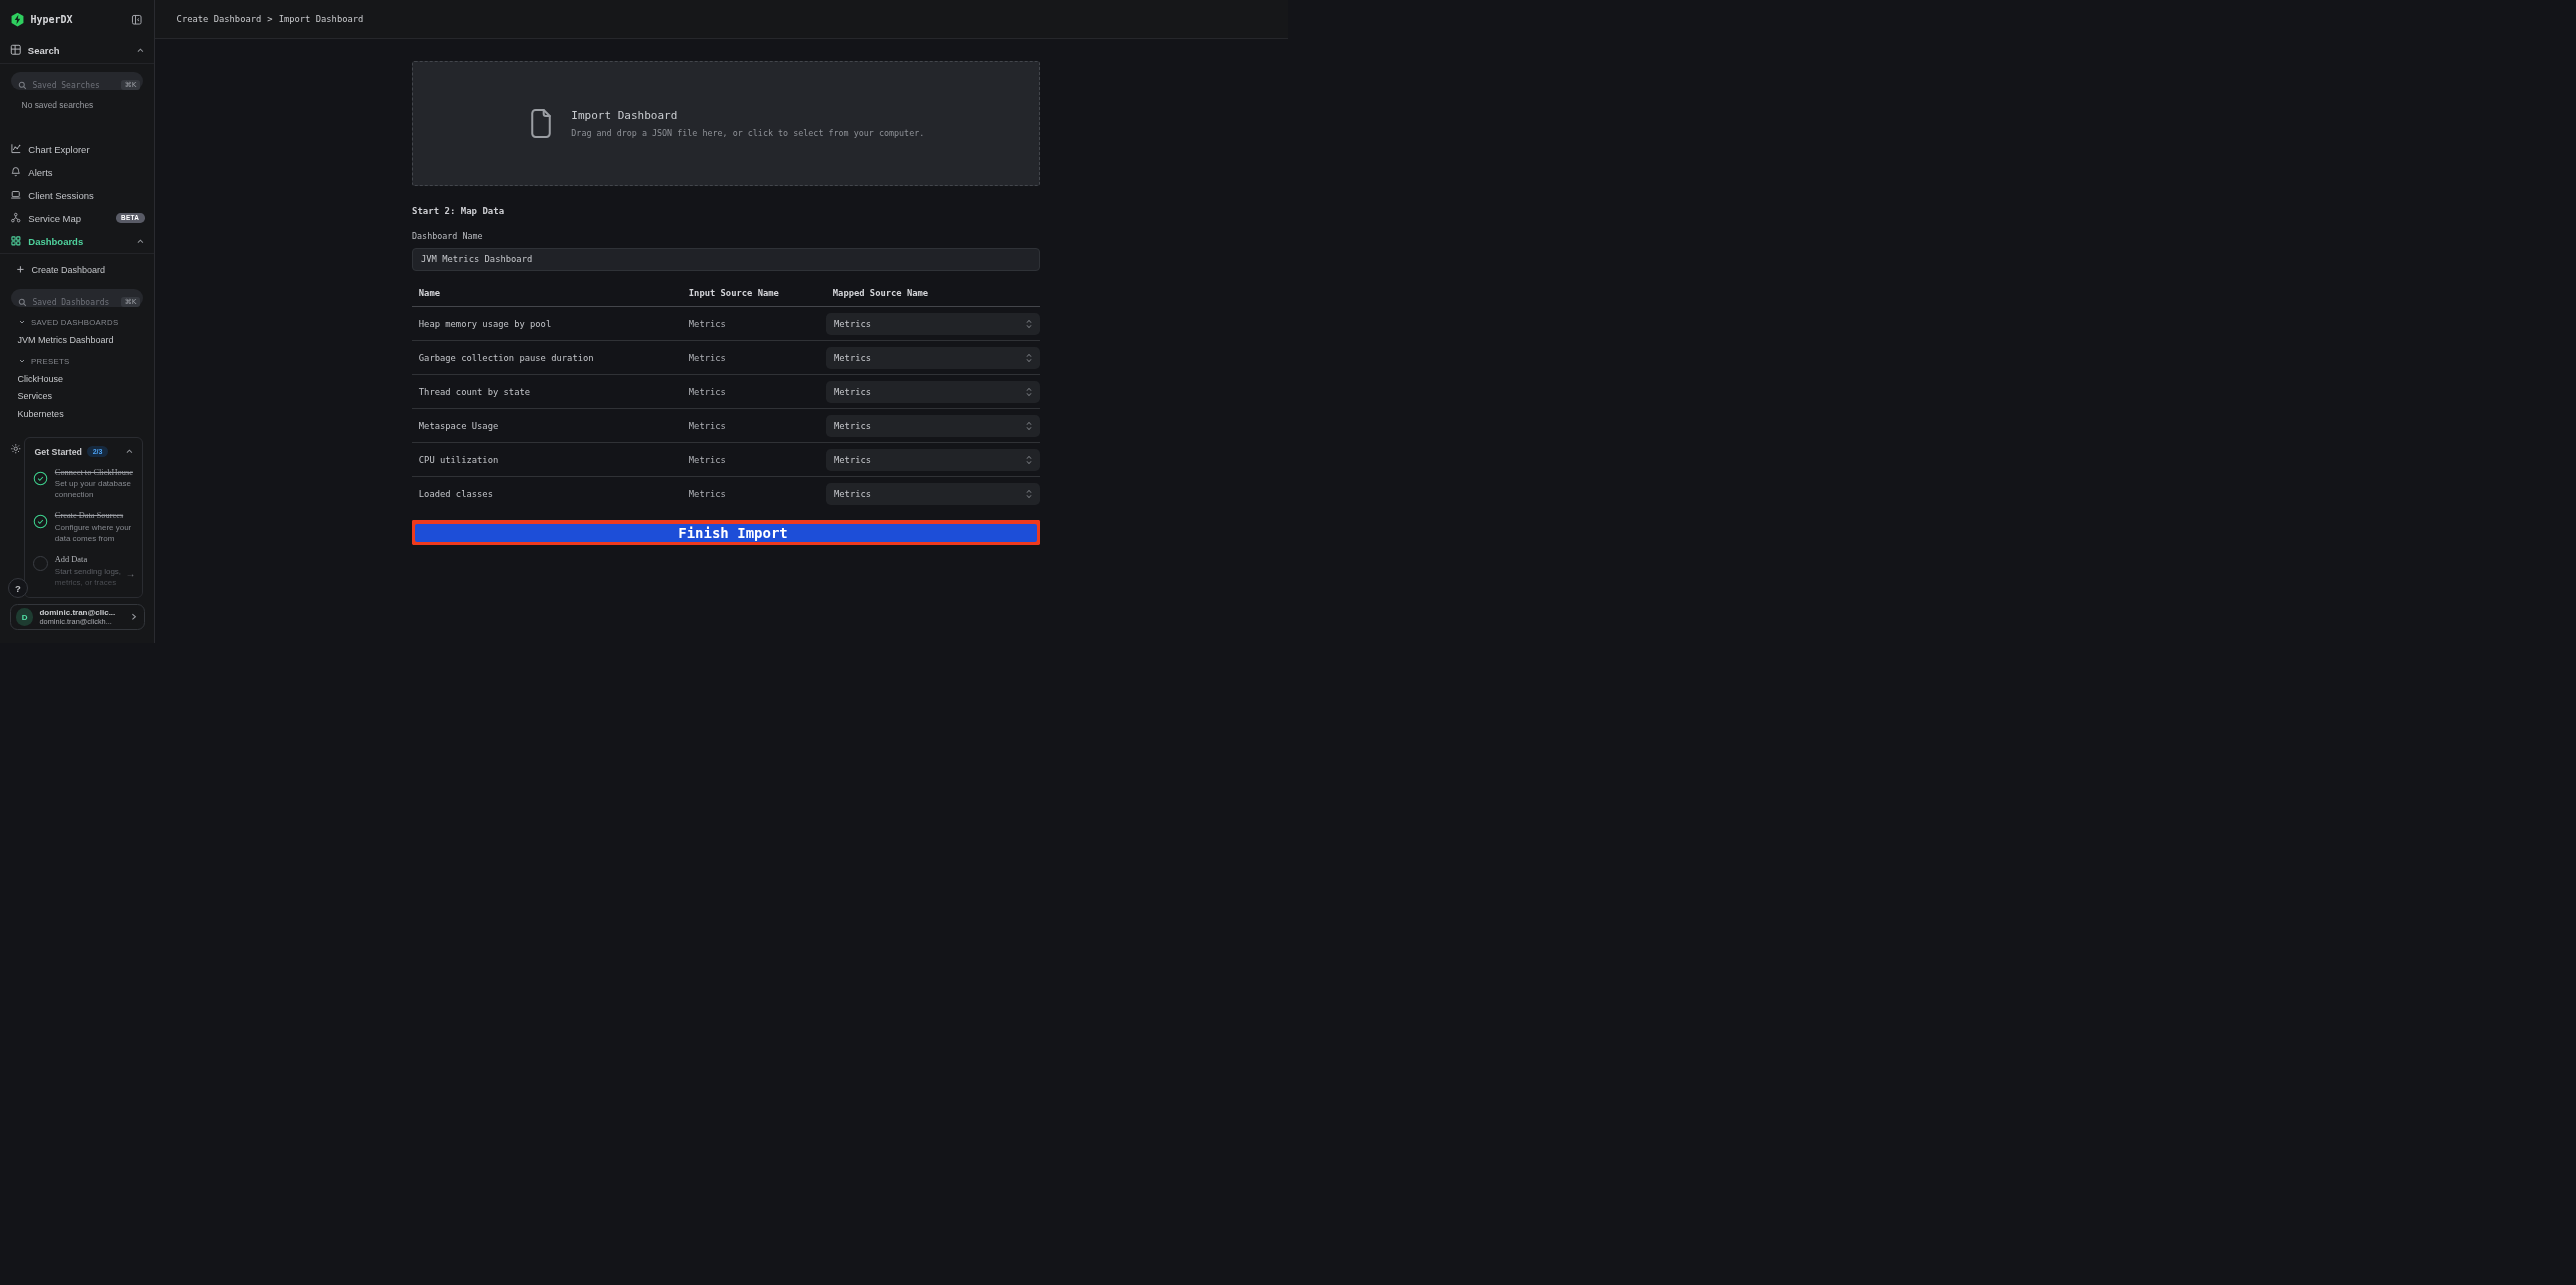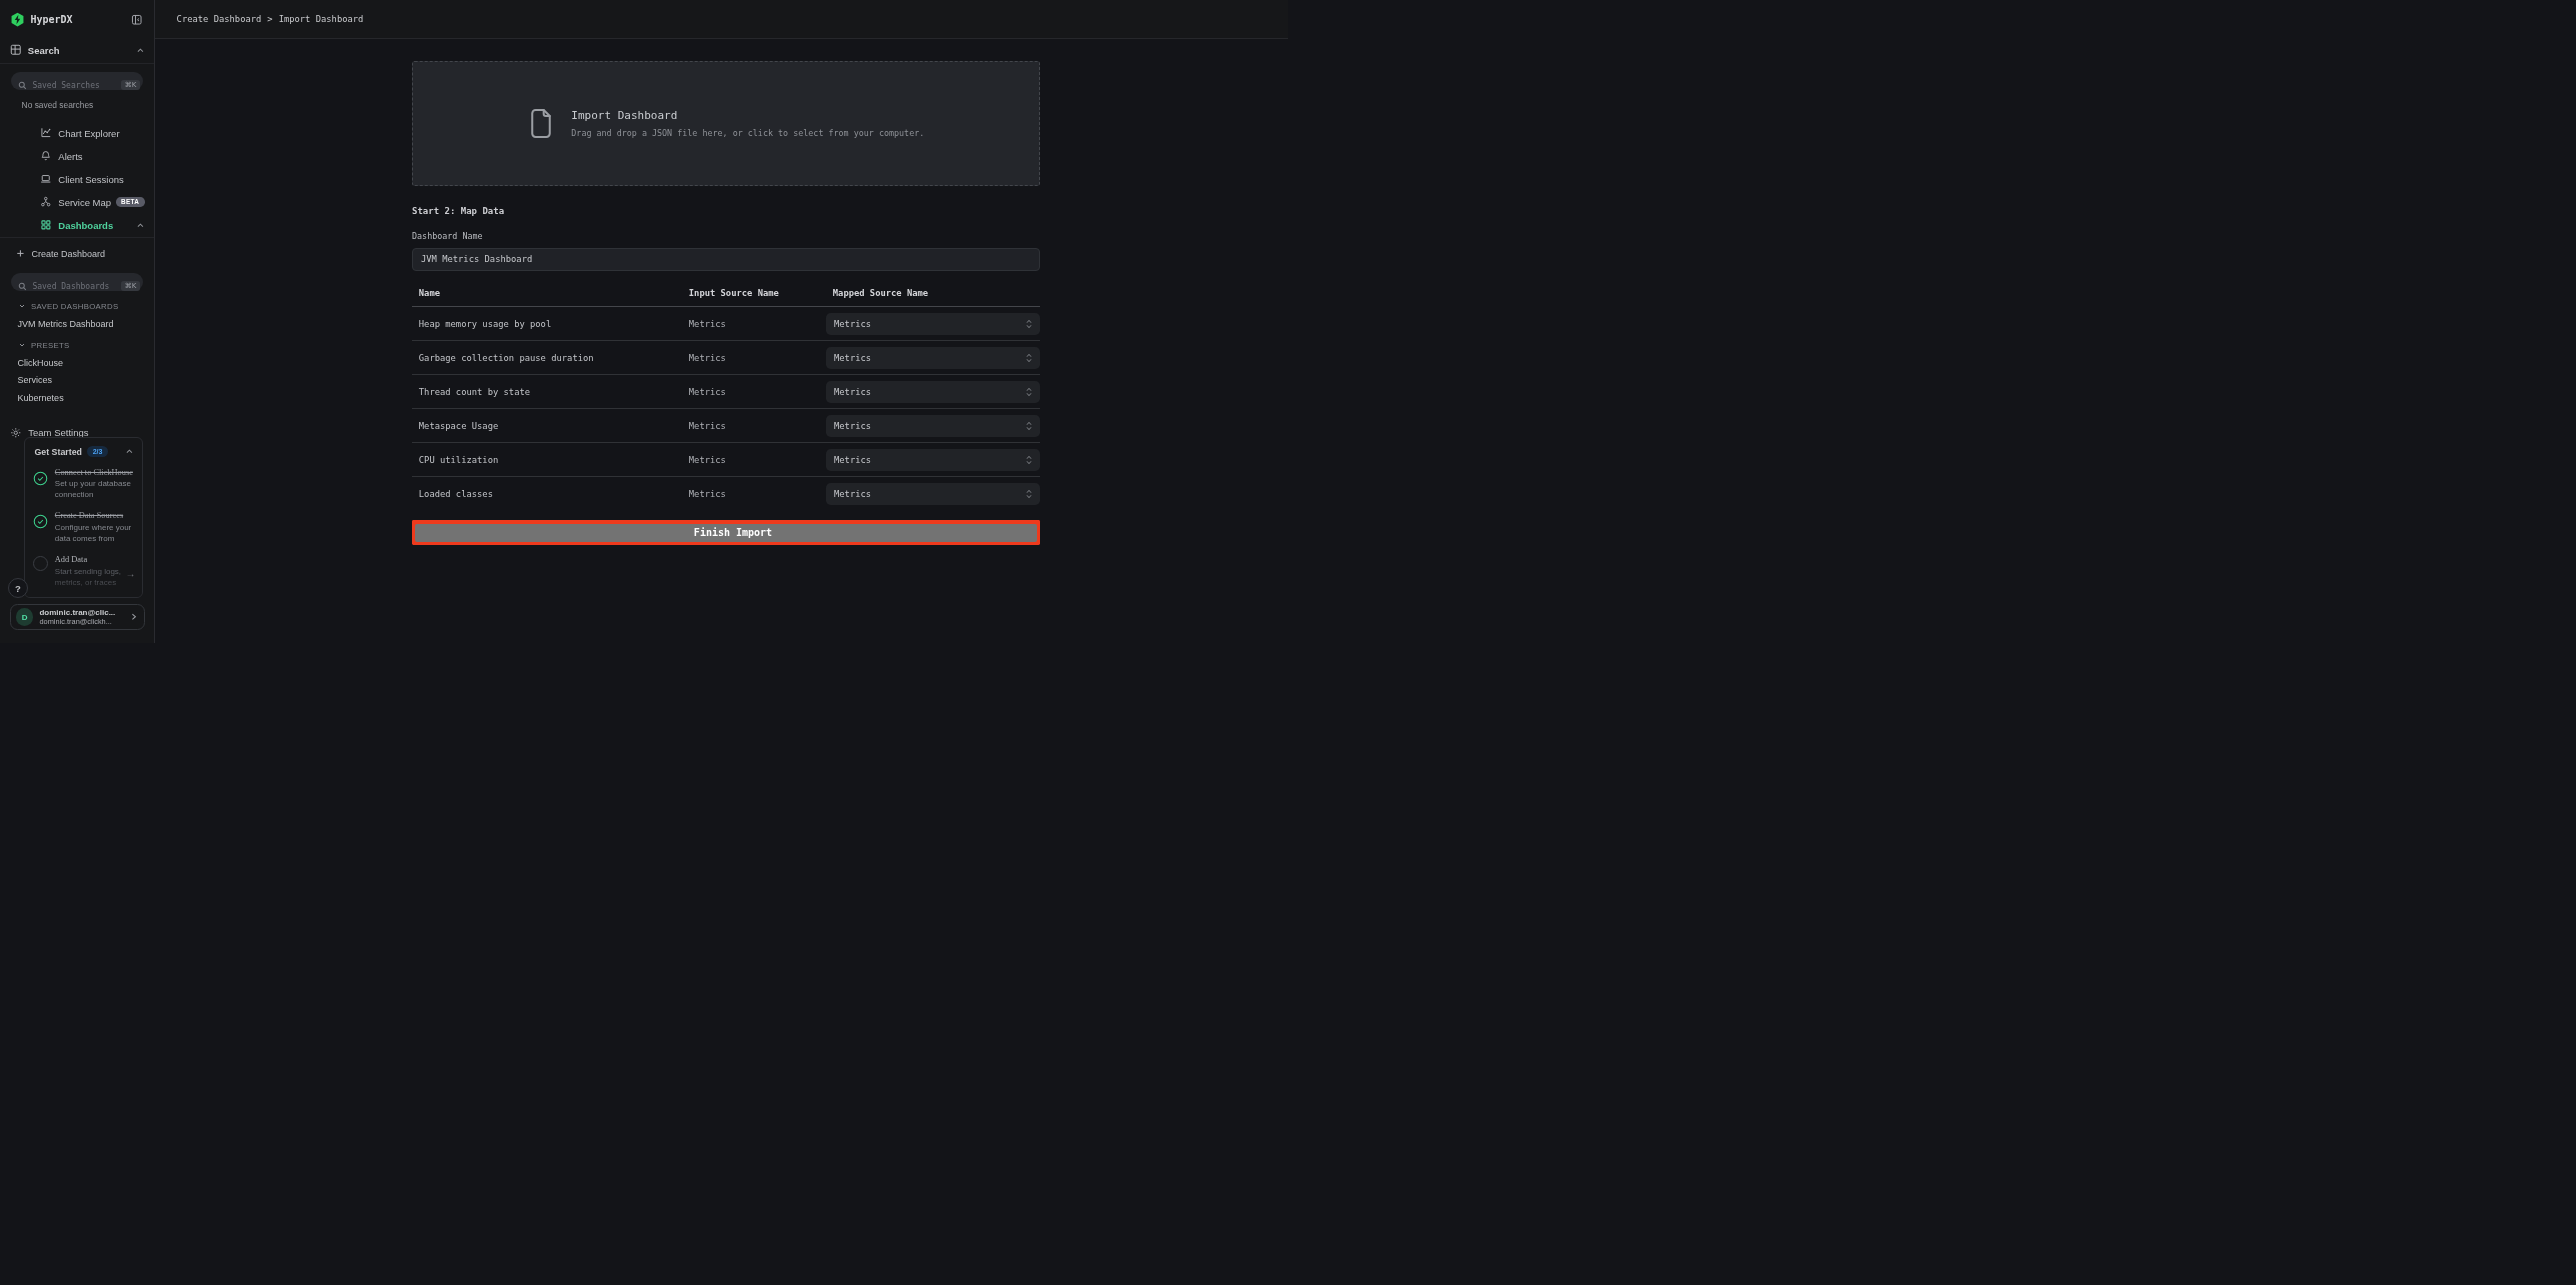--- a/index.html
+++ b/index.html
@@ -45,21 +45,21 @@
     font-family: "DejaVu Sans Mono", monospace; font-size: 8px; color: #c7c9cd;
   }
   .pill input::placeholder { color: #6f727a; }
   .kbd-chip {
     background: #35383e; color: #9b9ea5; border-radius: 2.7px;
     font-family: "DejaVu Sans", sans-serif; font-size: 7px;
     padding: 1.4px 3.4px; line-height: 1;
   }
   .empty-note { margin: 9.5px 0 0 21.6px; font-size: 8.4px; color: #9b9da2; }
 
-  .nav { margin-top: 12px; padding-left: 30px; }
+  .nav { margin-top: 28px; }
   .nav-item {
     height: 23px; display: flex; align-items: center; padding: 0 9.5px;
     font-size: 9.5px; color: #c2c4c8; cursor: pointer;
   }
   .nav-item .nv-icon { width: 12px; height: 12px; margin-right: 6.8px; display: flex; align-items: center; justify-content:center; color: #b0b2b7; }
   .nav-item.active, .nav-item.active .nv-icon { color: #4fd29d; font-weight: bold; }
   .nav-item .nv-label { flex: 1; }
   .beta-badge {
     background: #595b66; color: #ffffff; font-size: 6.4px; font-weight: bold;
     letter-spacing: 0.3px; border-radius: 4.7px; padding: 2px 5.4px; line-height: 1;
@@ -173,22 +173,22 @@
   .td-input { font-family: "DejaVu Sans Mono", monospace; font-size: 8.8px; color: #b0b2b7; padding-left: 6.8px; }
   .select {
     height: 22px; background: #212327; border-radius: 4.7px;
     display: flex; align-items: center; padding: 0 6.8px 0 8px; cursor: pointer;
   }
   .select .sel-val { flex: 1; font-family: "DejaVu Sans Mono", monospace; font-size: 8.8px; color: #c7c9cd; }
   .sel-chevs { width: 8px; height: 12px; color: #8b8e93; display: flex; }
 
   .annotation-box { margin-top: 8.8px; background: #ee3a1d; padding: 3.4px; border-radius: 1.4px; }
   .finish-btn {
-    width: 100%; height: 18px; background: #737373; border: none; border-radius: 2px;
-    font-family: "DejaVu Sans Mono", monospace; font-weight: bold; font-size: 10px; color: #ffffff;
+    width: 100%; height: 18px; background: #1d4ed8; border: none; border-radius: 2px;
+    font-family: "DejaVu Sans Mono", monospace; font-weight: bold; font-size: 14px; color: #ffffff;
     cursor: pointer; display: flex; align-items: center; justify-content: center; padding-left: 14px;
   }
 
   svg { display: block; }
 </style>
 </head>
 <body>
 
 <div class="app">
 

